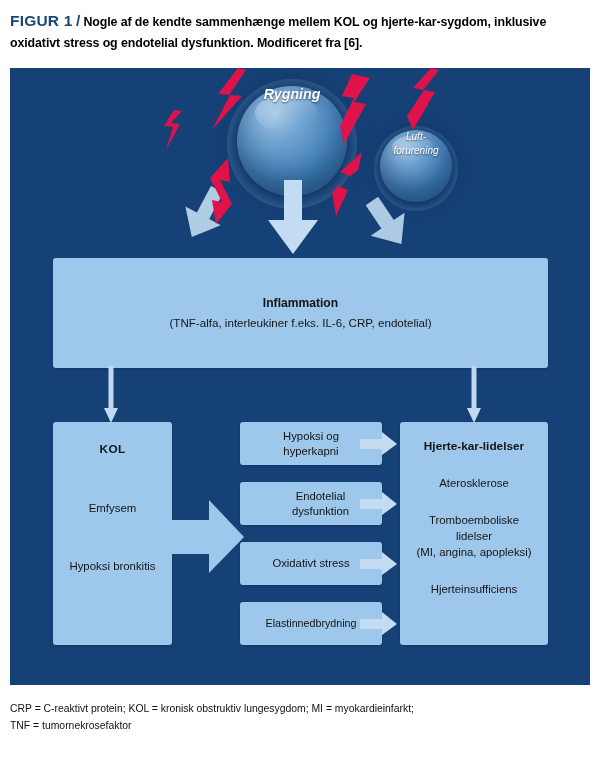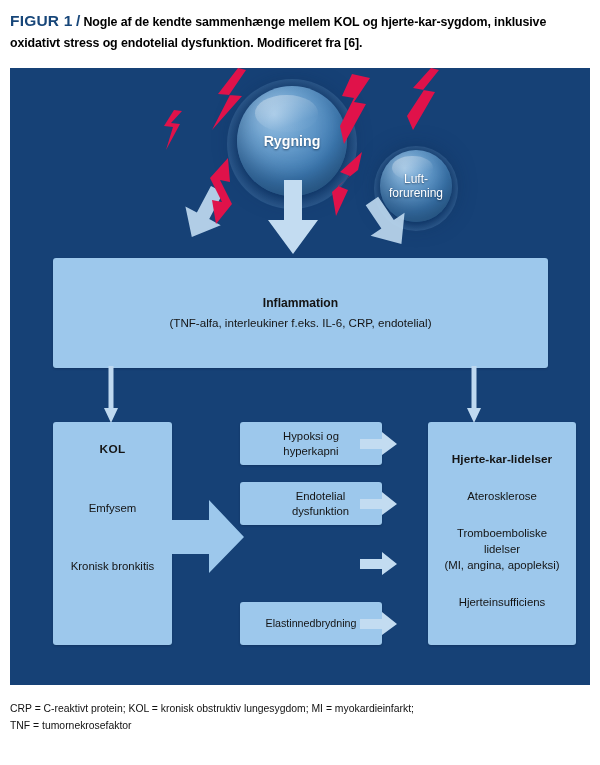--- a/index.html
+++ b/index.html
@@ -30,27 +30,28 @@
     position: absolute;
     left: 10px; top: 68px; width: 580px; height: 617px;
     background: #164176;
     overflow: hidden;
   }
 
   
   .sphere {
     position: absolute;
     border-radius: 50%;
-    display: flex; align-items: center; justify-content: center;
+    display: flex; justify-content: center;
     text-align: center;
     color: #ffffff; font-weight: bold;
     background:
       radial-gradient(circle at 34% 26%, #9cc3e4 0%, #6fa3d0 26%, #3f7cb4 62%, #2d628f 100%);
     box-shadow: 0 0 22px rgba(12,40,76,.55), inset 0 -14px 26px rgba(16,44,80,.45);
     z-index: 4;
+    font-style: italic;
   }
   .sphere .gloss {
     position: absolute; left: 16%; top: 8%; width: 58%; height: 34%;
     border-radius: 50% 50% 48% 52%;
     background: linear-gradient(160deg, rgba(255,255,255,.40), rgba(255,255,255,.02) 72%);
     pointer-events: none;
   }
   .sphere .halo {
     position: absolute; left: -9%; top: -6%; width: 118%; height: 118%;
     border-radius: 50%;
@@ -61,22 +62,22 @@
 
   #sphere-rygning {
     left: 227px; top: 18px; width: 110px; height: 110px;
     font-size: 14.2px;
   }
   #sphere-fysisk {
     left: 135px; top: 63px; width: 75px; height: 75px;
     font-size: 11.4px; line-height: 14px; font-weight: normal;
   }
   #sphere-luft {
-    left: 370px; top: 82px; width: 72px; height: 72px;
-    font-size: 12px; line-height: 14px; font-weight: normal;
+    left: 370px; top: 62px; width: 72px; height: 72px;
+    font-size: 10px; line-height: 14px; font-weight: normal;
   }
 
   
   .bolt { position: absolute; z-index: 6; }
 
   
   .fat-arrow { position: absolute; z-index: 5; }
 
   
   .lbox {
@@ -102,23 +103,22 @@
     justify-content: flex-start;
     padding-top: 20px;
     gap: 46px;
   }
   #box-kol .ttl { font-weight: bold; font-size: 11.8px; letter-spacing: .3px; }
 
   #box-hjerte {
     left: 390px; top: 354px; width: 148px; height: 223px;
     font-size: 11.4px; line-height: 16px;
     justify-content: flex-start;
-    padding: 29px 8px 0;
+    padding: 16px 8px 0;
     gap: 21px;
-    margin-left: 28px;
   }
   #box-hjerte .ttl { font-weight: bold; font-size: 11.8px; }
 
   .midbox {
     left: 230px; width: 142px; height: 43px;
     font-size: 11.3px; line-height: 15px;
   }
   #box-hypoksi     { top: 354px; }
   #box-endotelial  { top: 414px; padding-left: 19px; }
   #box-oxidativt   { top: 474px; }
@@ -227,34 +227,37 @@
     </svg>
 
     <svg class="thin-arrow" id="arrow-inf-right" viewBox="0 0 16 58">
       <rect x="5.5" y="0" width="5" height="44" fill="#BFD9F0"></rect>
       <polygon points="1,42 15,42 8,57" fill="#BFD9F0"></polygon>
     </svg>
 
     <div class="lbox" id="box-kol">
       <div class="ttl">KOL</div>
       <div>Emfysem</div>
-      <div>Kronisk bronkitis</div>
+      <div>Hypoksi bronkitis</div>
     </div>
 
     <svg id="arrow-kol-big" viewBox="0 0 80 74">
       <polygon points="0,20 44,20 44,0 79,37 44,73 44,54 0,54" fill="#9DC8EC"></polygon>
     </svg>
 
     <div class="lbox midbox" id="box-hypoksi">
       <span>Hypoksi og</span>
       <span>hyperkapni</span>
     </div>
     <div class="lbox midbox" id="box-endotelial">
       <span>Endotelial</span>
       <span>dysfunktion</span>
+    </div>
+    <div class="lbox midbox" id="box-oxidativt">
+      <span>Oxidativt stress</span>
     </div>
     <div class="lbox midbox" id="box-elastin">
       <span class="ln">Elastinnedbrydning</span>
     </div>
 
     <svg class="sm-arrow" id="arrow-hypoksi" viewBox="0 0 38 24">
       <polygon points="0,7 22,7 22,0 37,12 22,23 22,17 0,17" fill="#C3DCF1"></polygon>
     </svg>
     <svg class="sm-arrow" id="arrow-endotelial" viewBox="0 0 38 24">
       <polygon points="0,7 22,7 22,0 37,12 22,23 22,17 0,17" fill="#C3DCF1"></polygon>

